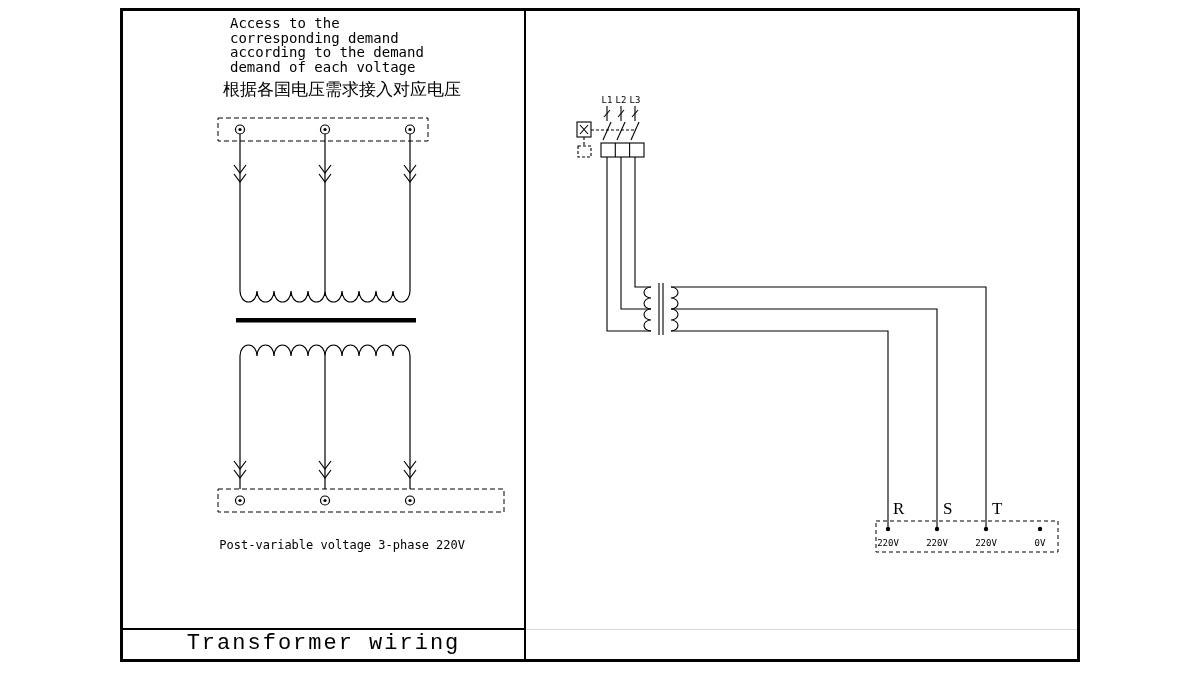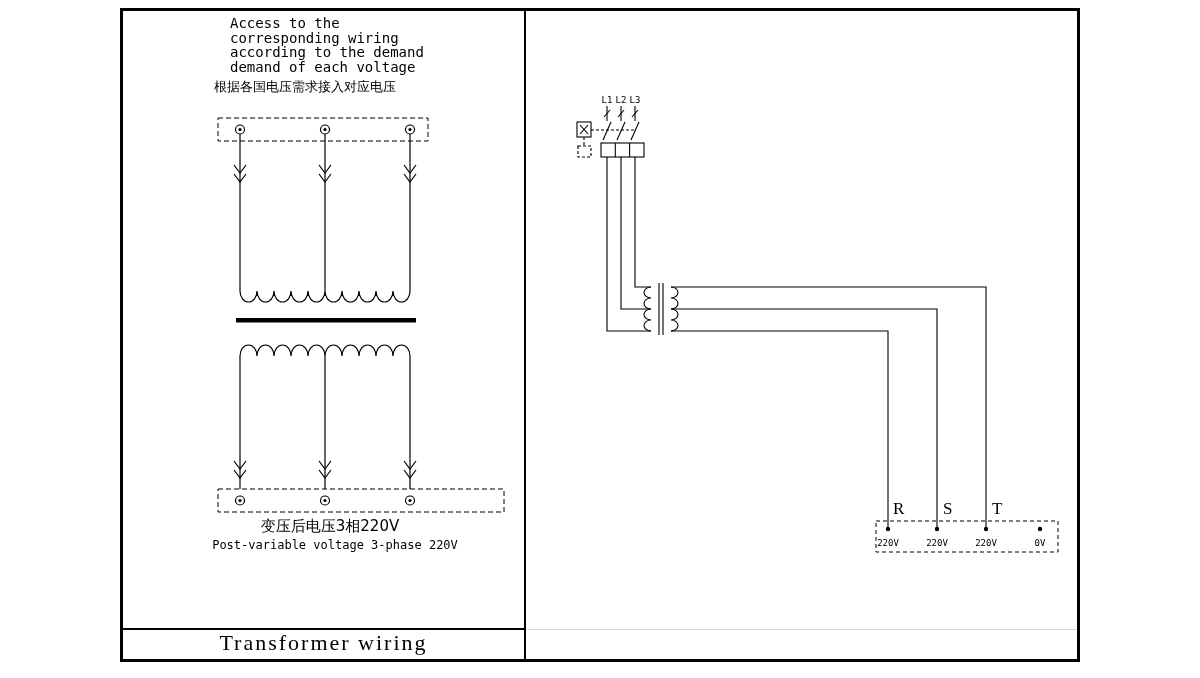--- a/index.html
+++ b/index.html
@@ -41,56 +41,56 @@
     width: 551px; height: 1px;
     background: #d9d9d9;
   }
   .titleblock {
     position: absolute;
     left: 123px; top: 630px;
     width: 401px; height: 26px;
     display: flex;
     align-items: center;
     justify-content: center;
-    font-family: Liberation Serif, serif;
+    font-family: Liberation Mono, monospace;
     font-size: 22px;
     letter-spacing: 2px;
     color: #000;
   }
   .note-en {
     position: absolute;
     left: 230px; top: 16px;
     width: 220px;
     font-family: "DejaVu Sans Mono", "Liberation Mono", monospace;
     font-size: 14px;
     line-height: 14.5px;
     color: #000;
     white-space: nowrap;
   }
   .note-zh {
     position: absolute;
-    left: 214px; top: 78px;
-    font-size: 13px;
+    left: 223px; top: 78px;
+    font-size: 17px;
     color: #000;
     white-space: nowrap;
   }
   .caption-zh {
     position: absolute;
     left: 230px; top: 517px;
     width: 200px;
     text-align: center;
     font-size: 15px;
     color: #000;
     white-space: nowrap;
   }
   .caption-en {
     position: absolute;
     left: 205px; top: 538px;
     width: 260px;
-    text-align: center;
+    text-align: right;
     font-family: "DejaVu Sans Mono", "Liberation Mono", monospace;
     font-size: 12px;
     color: #000;
     white-space: nowrap;
   }
   svg.schematic {
     position: absolute;
     left: 0; top: 0;
     width: 1200px;
     height: 678px;
@@ -117,28 +117,27 @@
   <div class="divider"></div>
   <div class="titleblock-top"></div>
   <div class="faintline"></div>
 
   <div class="titleblock">
     <span>Transformer wiring</span>
   </div>
 
   <div class="note-en">
     <div>Access to the</div>
-    <div>corresponding wiring</div>
+    <div>corresponding demand</div>
     <div>according to the demand</div>
     <div>demand of each voltage</div>
   </div>
 
   <div class="note-zh">根据各国电压需求接入对应电压</div>
 
-  <div class="caption-zh">变压后电压3相220V</div>
   <div class="caption-en">Post-variable voltage 3-phase 220V</div>
 
   <svg class="schematic" viewBox="0 0 1200 678">
 
     <g stroke="#000" stroke-width="1.2" fill="none">
 
       <rect x="218" y="118" width="210" height="23" stroke-width="1" stroke-dasharray="5 3"></rect>
       <g>
         <circle cx="240" cy="129.5" r="4.5"></circle>
         <circle cx="240" cy="129.5" r="1.6" fill="#000" stroke="none"></circle>

